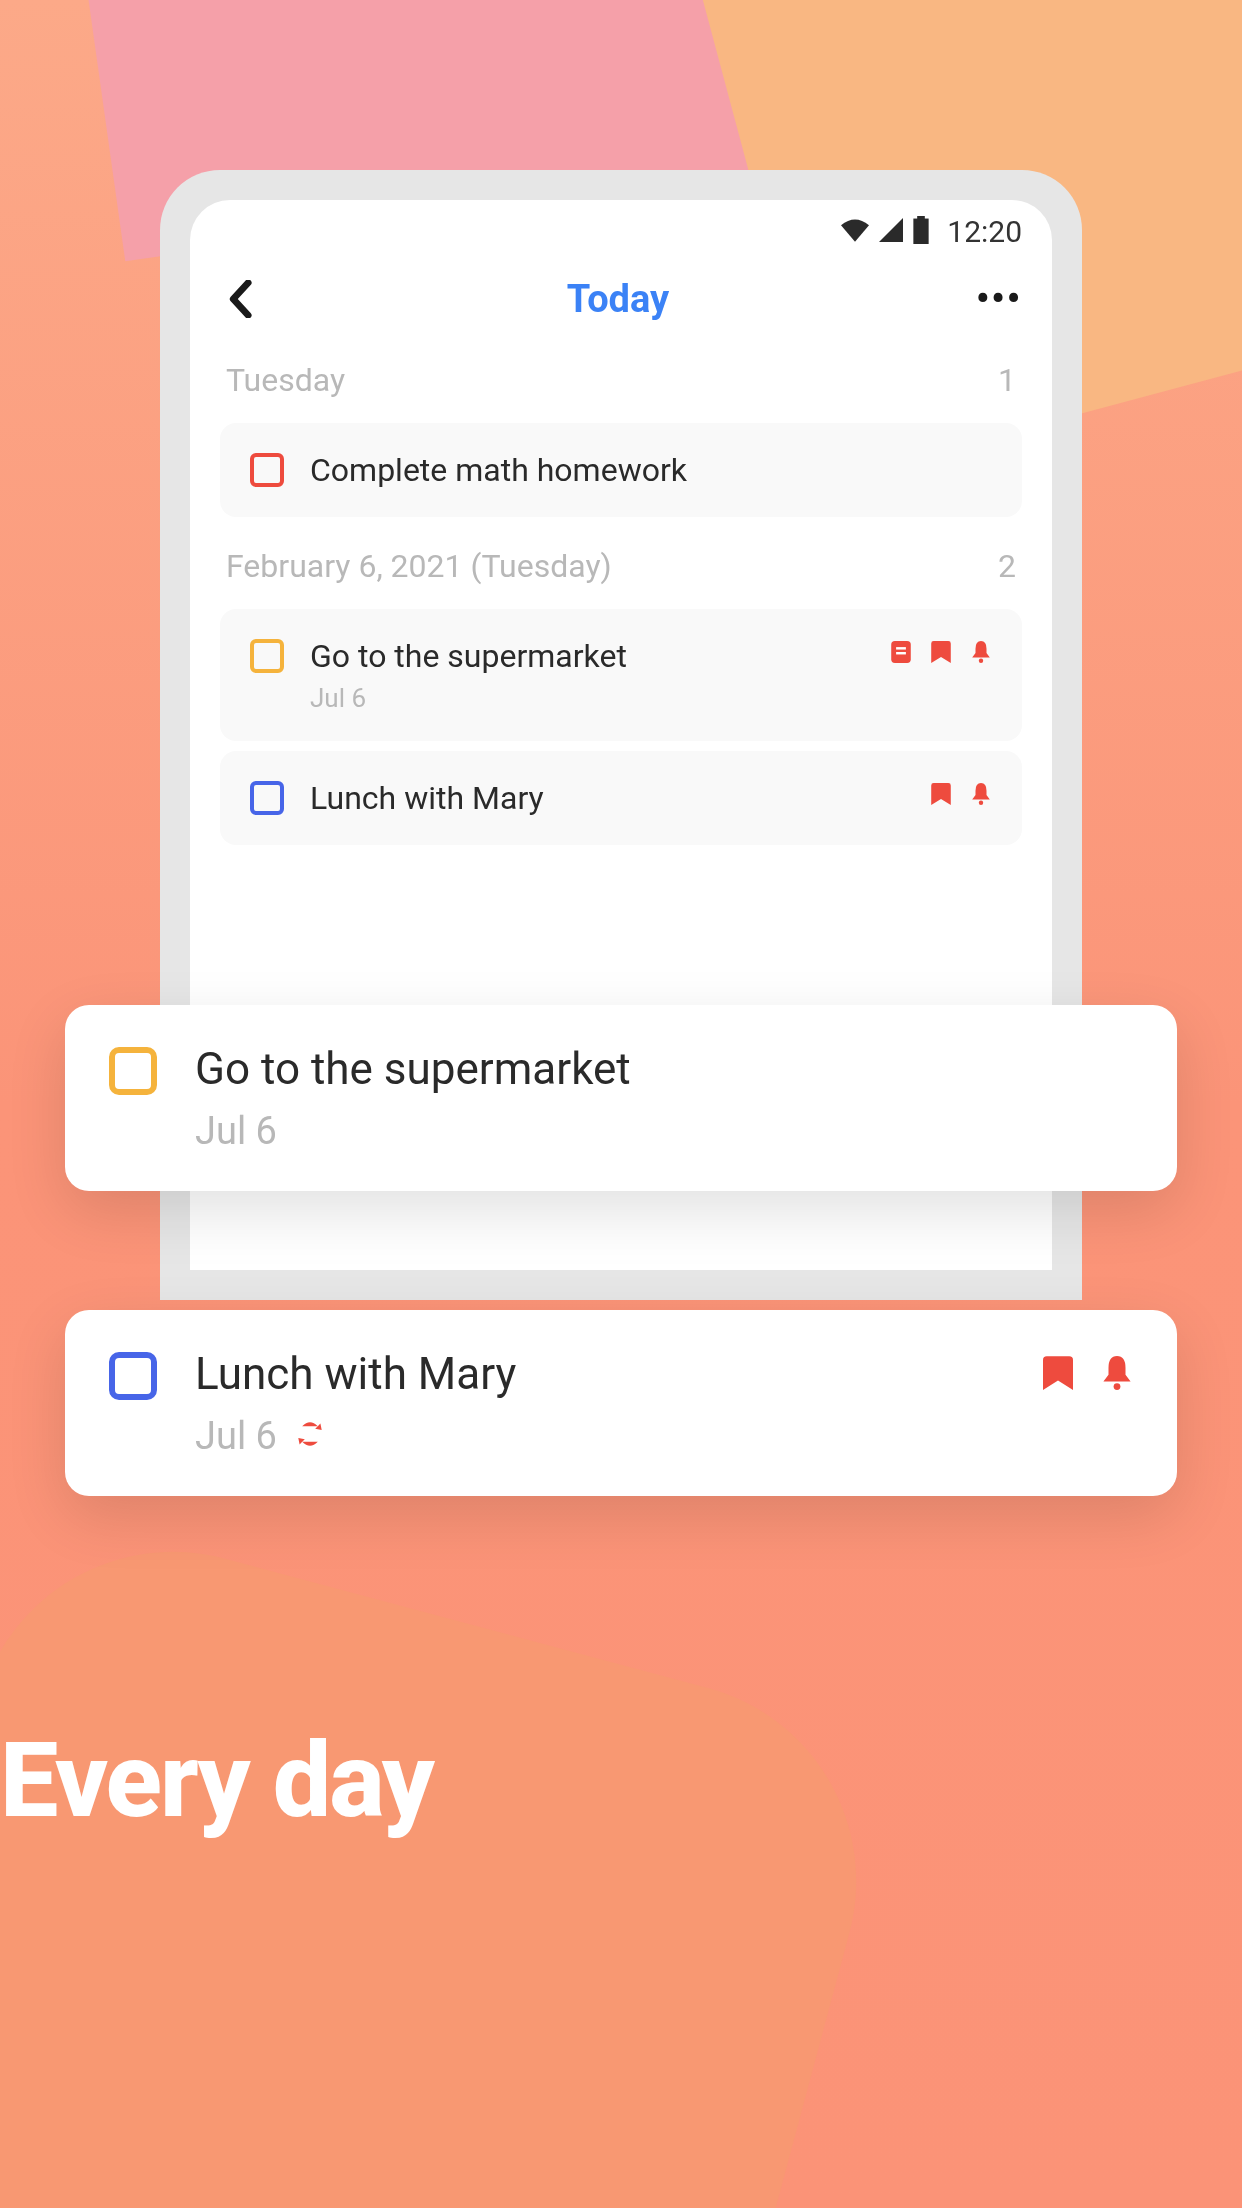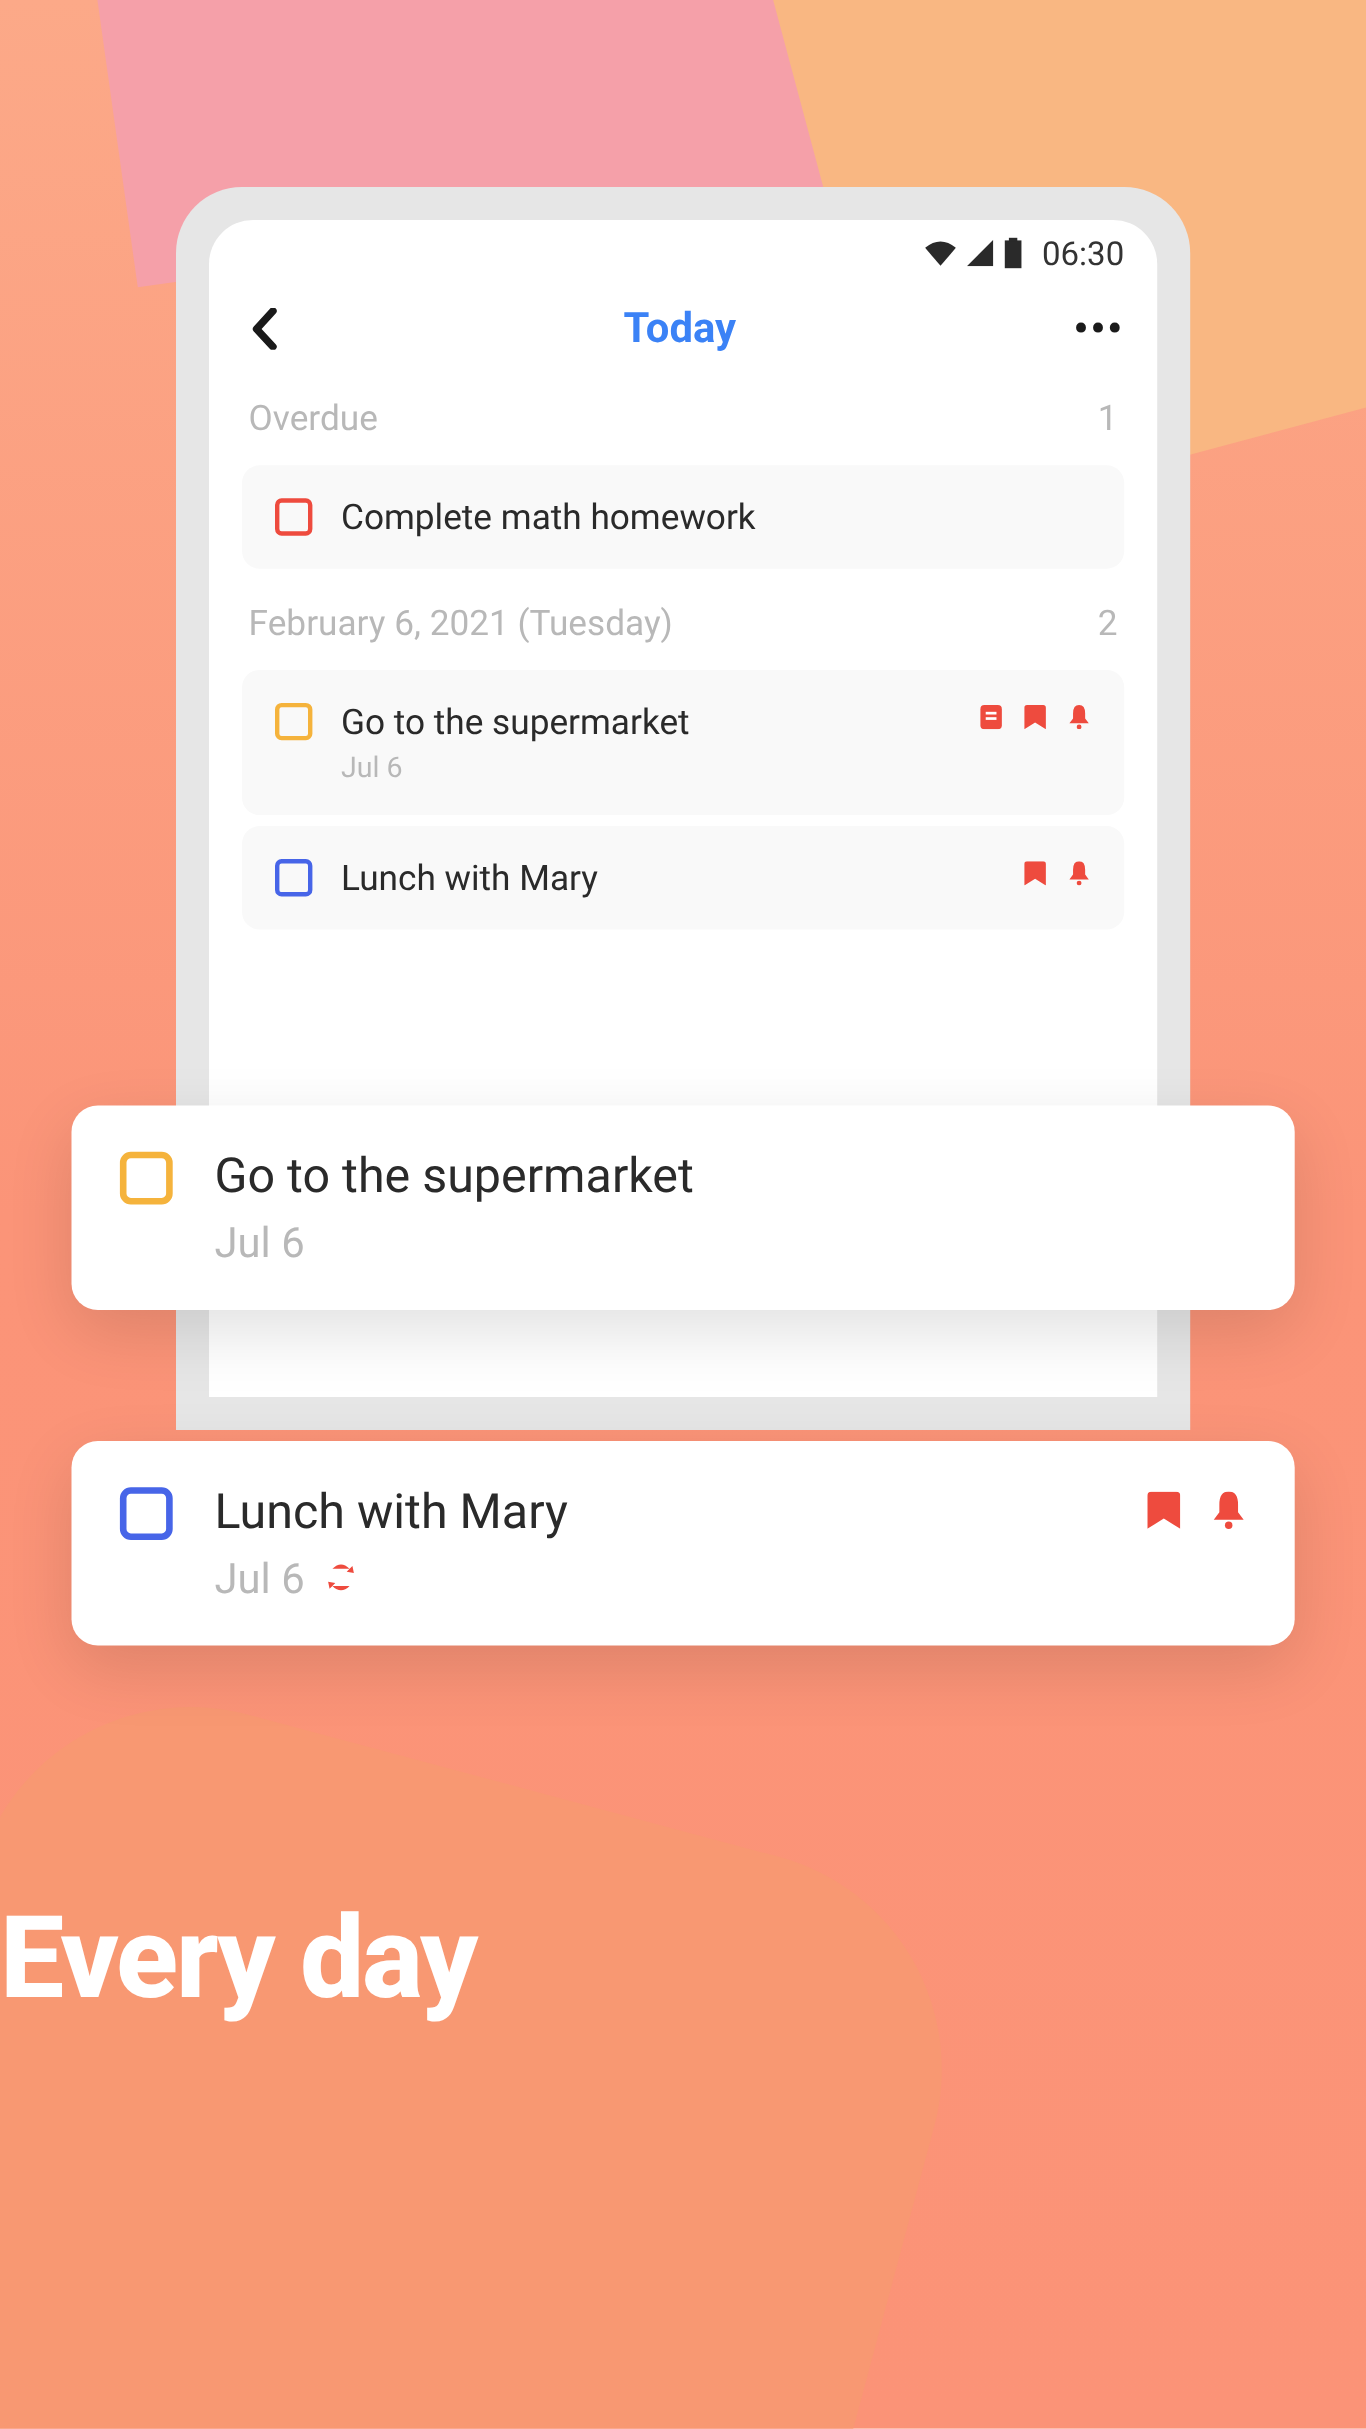--- a/index.html
+++ b/index.html
@@ -261,35 +261,35 @@
           <svg width="24" height="24" viewBox="0 0 20 20">
               <path d="M0 20 L20 20 L20 0 Z" fill="#2a2a2a"></path>
             </svg>
         </span>
         <span>
           <svg width="16" height="28" viewBox="0 0 12 22">
               <rect x="0" y="2" width="12" height="20" fill="#2a2a2a"></rect>
               <rect x="3" y="0" width="6" height="3" fill="#2a2a2a"></rect>
             </svg>
         </span>
-        <span class="status-time">06:30</span>
+        <span class="status-time">12:20</span>
       </div>
 
       <div class="app-header">
         <div class="back-btn">
           <svg width="24" height="38" viewBox="0 0 16 28">
               <path d="M14 2 L3 14 L14 26" stroke="#1a1a1a" stroke-width="5" fill="none" stroke-linecap="round" stroke-linejoin="round"></path>
             </svg>
         </div>
         <div class="header-title">Today</div>
         <div class="more-btn">•••</div>
       </div>
 
       <div class="section-header">
-        <span>Overdue</span>
+        <span>Tuesday</span>
         <span>1</span>
       </div>
 
       <div class="task-card">
         <div class="task-checkbox cb-red"></div>
         <div class="task-body">
           <div class="task-title">Complete math homework</div>
         </div>
       </div>
 

